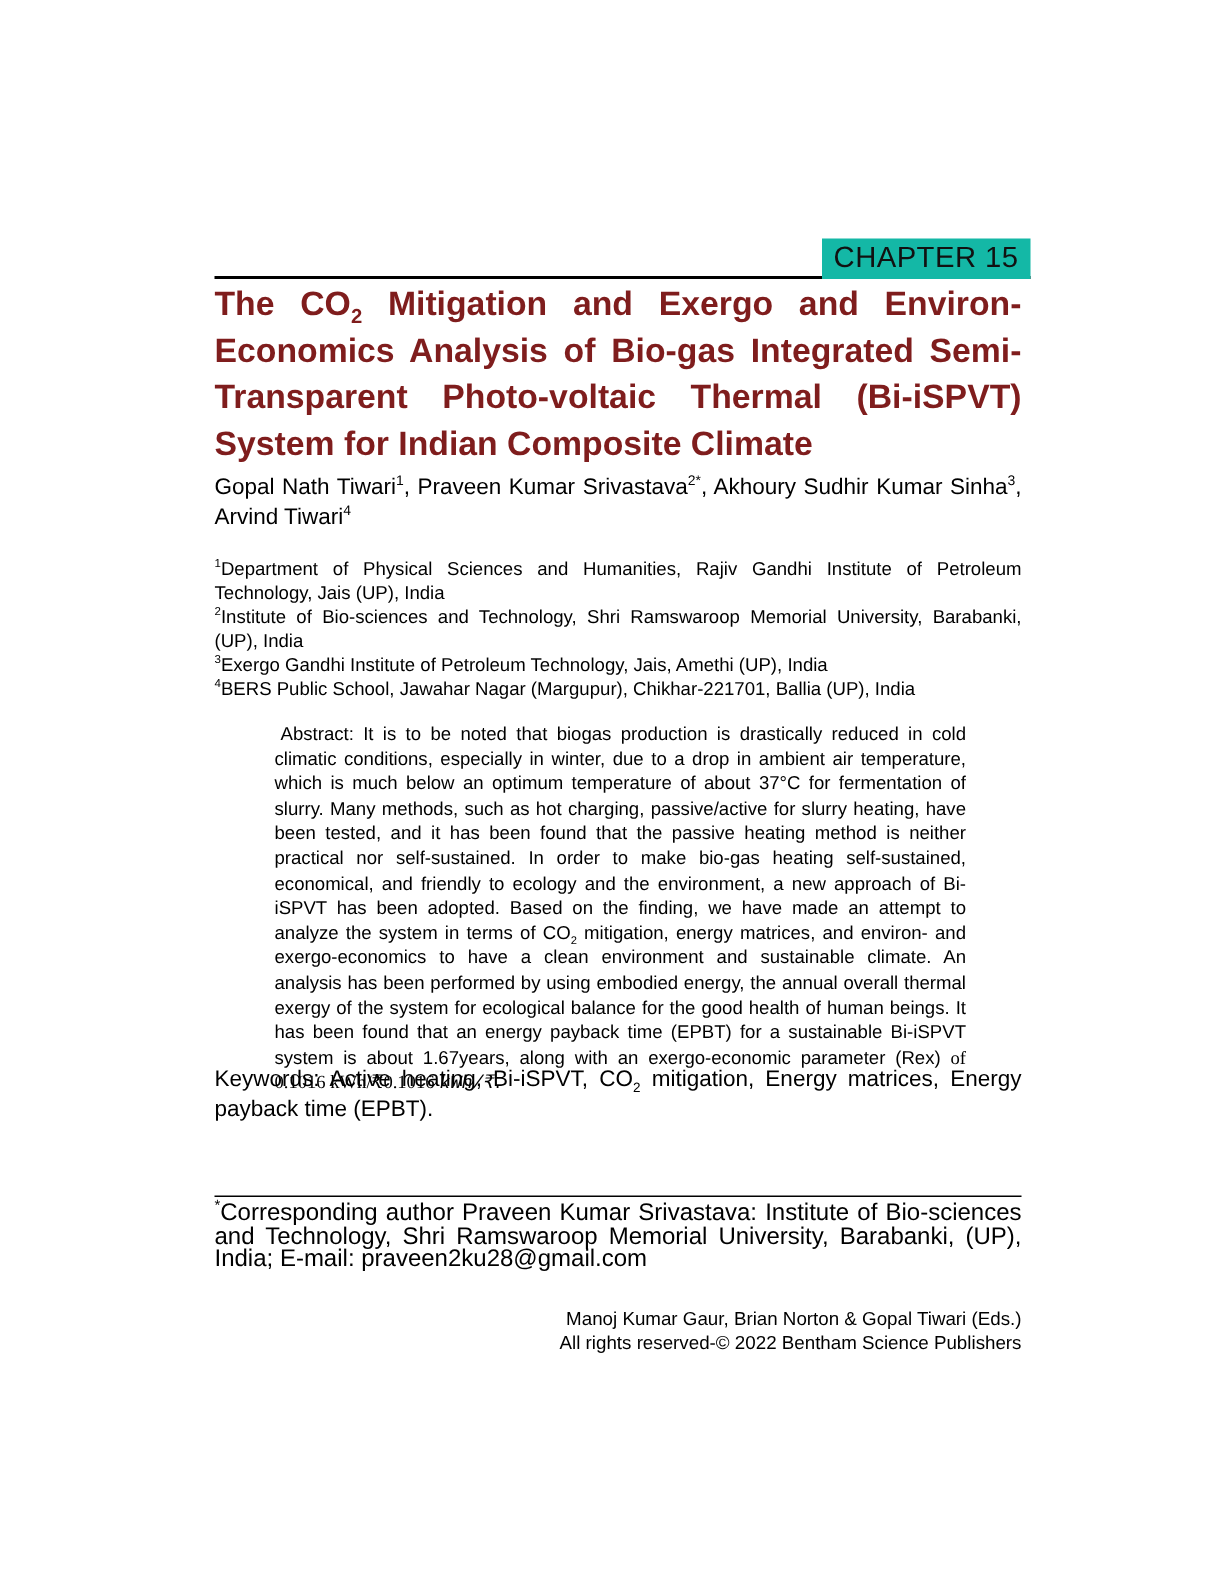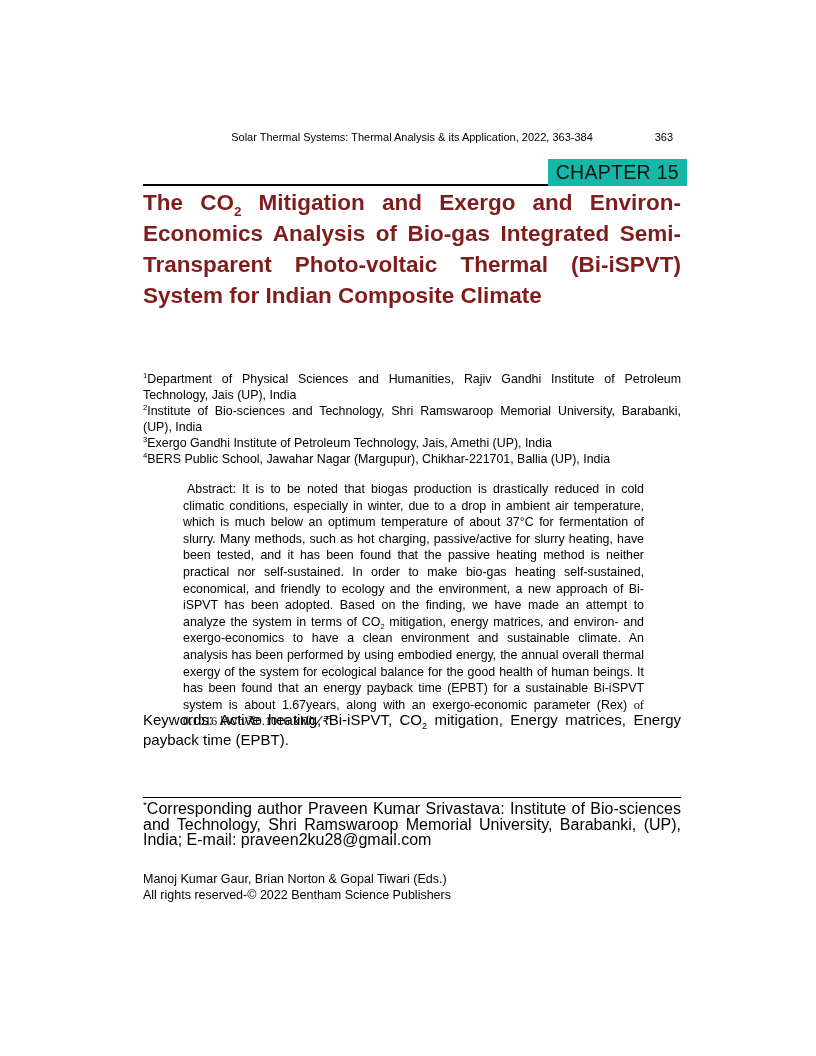--- a/index.html
+++ b/index.html
@@ -56,41 +56,40 @@
 
   
   .keywords { top: 710px; font-size: 15px; line-height: 19.5px; text-align: justify; }
   .keywords sub { font-size: 60%; line-height: 0; }
 
   
   .footnote-rule { position: absolute; top: 797px; left: 143px; width: 538px; border-top: 1.5px solid #000; }
   .footnote { top: 801px; font-size: 16px; line-height: 15.5px; text-align: justify; }
 
   
-  .book-footer { top: 871px; font-size: 12.5px; line-height: 16px; text-align: left; }
+  .book-footer { top: 871px; font-size: 12.5px; line-height: 16px; text-align: right; }
 
   p, div.block { margin: 0; }
 </style>
 </head>
 <body>
 
 <div class="page">
 
-  <div class="abs running-head-row">
-    <span>Solar Thermal Systems: Thermal Analysis &amp; its Application, 2022, 363-384</span>
-    <span class="page-number">363</span>
-  </div>
 
   <div class="head-rule"></div>
   <div class="chapter-badge">CHAPTER 15</div>
 
   <div class="abs chapter-title">
     <span>The CO</span><sub>2</sub><span> Mitigation and Exergo and Environ-Economics Analysis of Bio-gas Integrated Semi-Transparent Photo-voltaic Thermal (Bi-iSPVT) System for Indian Composite Climate</span>
   </div>
 
+  <p class="abs author-list">
+    <span>Gopal Nath Tiwari</span><sup>1</sup><span>, </span><span>Praveen Kumar Srivastava</span><sup>2*</sup><span>, </span><span>Akhoury Sudhir Kumar Sinha</span><sup>3</sup><span>, </span><span>Arvind Tiwari</span><sup>4</sup>
+  </p>
 
   <div class="abs affiliations">
     <div class="affiliation"><sup>1</sup><span>Department of Physical Sciences and Humanities, Rajiv Gandhi Institute of Petroleum Technology, Jais (UP), India</span></div>
     <div class="affiliation"><sup>2</sup><span>Institute of Bio-sciences and Technology, Shri Ramswaroop Memorial University, Barabanki, (UP), India</span></div>
     <div class="affiliation"><sup>3</sup><span>Exergo Gandhi Institute of Petroleum Technology, Jais, Amethi (UP), India</span></div>
     <div class="affiliation"><sup>4</sup><span>BERS Public School, Jawahar Nagar (Margupur), Chikhar-221701, Ballia (UP), India</span></div>
   </div>
 
   <p class="abs abstract" style="position:absolute;">
     <span>Abstract: It is to be noted that biogas production is drastically reduced in cold climatic conditions, especially in winter, due to a drop in ambient air temperature, which is much below an optimum temperature of about 37°C for fermentation of slurry. Many methods, such as hot charging, passive/active for slurry heating, have been tested, and it has been found that the passive heating method is neither practical nor self-sustained. In order to make bio-gas heating self-sustained, economical, and friendly to ecology and the environment, a new approach of Bi-iSPVT has been adopted. Based on the finding, we have made an attempt to analyze the system in terms of CO</span><sub>2</sub><span> mitigation, energy matrices, and environ- and exergo-economics to have a clean environment and sustainable climate. An analysis has been performed by using embodied energy, the annual overall thermal exergy of the system for ecological balance for the good health of human beings. It has been found that an energy payback time (EPBT) for a sustainable Bi-iSPVT system is about 1.67years, along with an exergo-economic parameter (Rex) </span><span class="serif">of 0.1016 kWh/₹</span><span class="serif">0.1016 </span><span class="serif-italic">kWh/₹</span><span>.</span>

